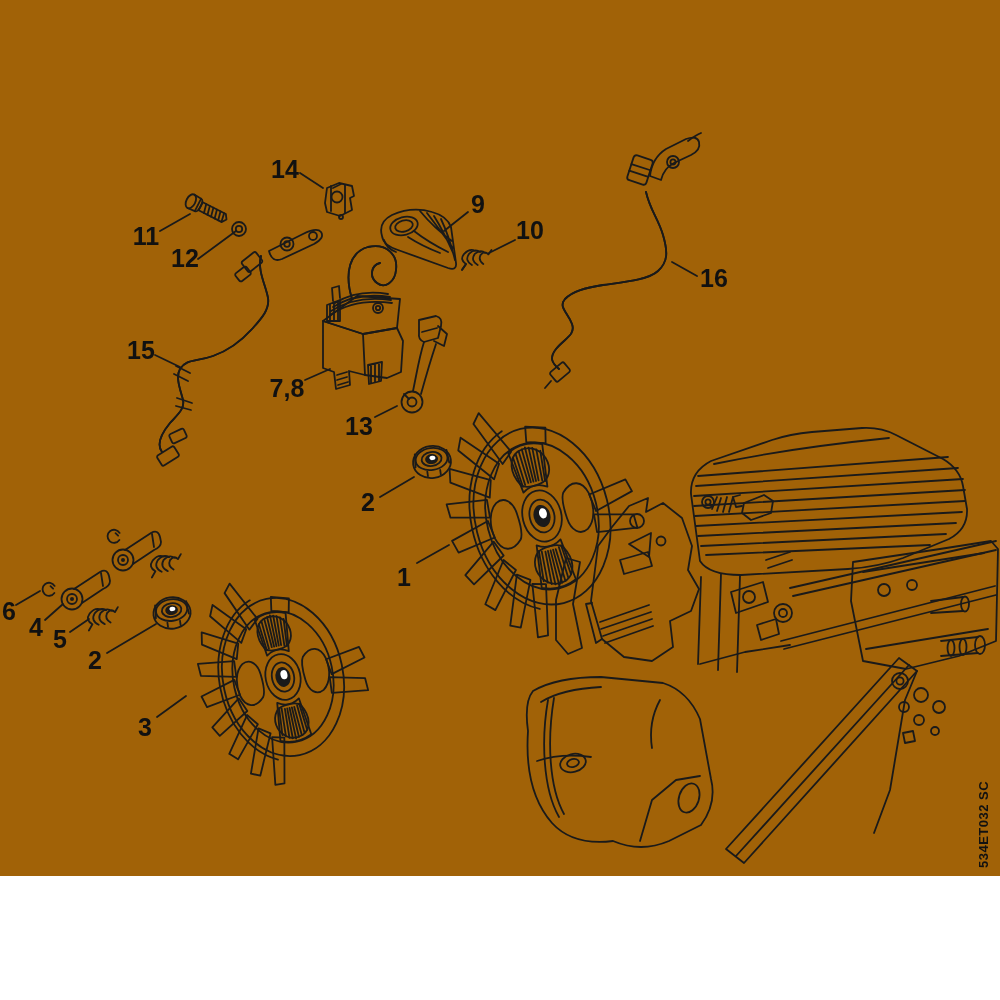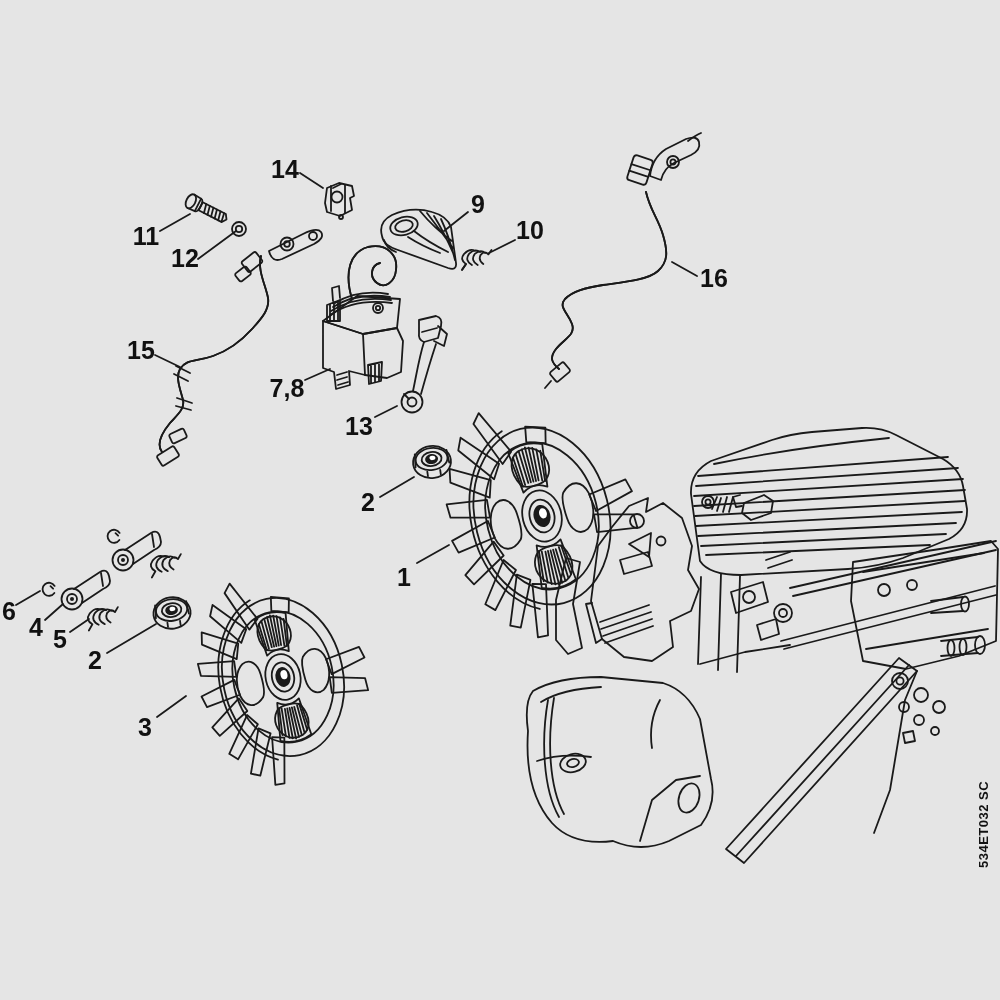--- a/index.html
+++ b/index.html
@@ -1,16 +1,16 @@
 <!DOCTYPE html>
 <html><head>
 <meta charset="utf-8">
 <style>
   html,body{margin:0;padding:0;background:#ffffff;}
-  .stage{position:relative;width:1000px;height:1000px;background:#e5e5e5;overflow:hidden;}
+  .stage{position:relative;width:1000px;height:876px;background:#a16207;overflow:hidden;}
   svg{display:block;}
   .art, .art path, .art circle, .art ellipse, .art rect, .art line{
     stroke:#1a1a1a; fill:none; stroke-width:1.8; stroke-linejoin:round; stroke-linecap:round;
   }
   .wireO{stroke:#1a1a1a;stroke-width:6.5;fill:none;stroke-linecap:round;stroke-linejoin:round;}
   .wireI{stroke:#ffffff;stroke-width:3.1;fill:none;stroke-linecap:round;stroke-linejoin:round;}
   .htO{stroke:#1a1a1a;stroke-width:8;fill:none;stroke-linecap:round;}
   .htI{stroke:#ffffff;stroke-width:4;fill:none;stroke-linecap:round;}
   .leader{stroke:#111;stroke-width:2.6;stroke-linecap:round;}
   .lbl{font:bold 25px "Liberation Sans", sans-serif; fill:#111; text-anchor:middle;}

